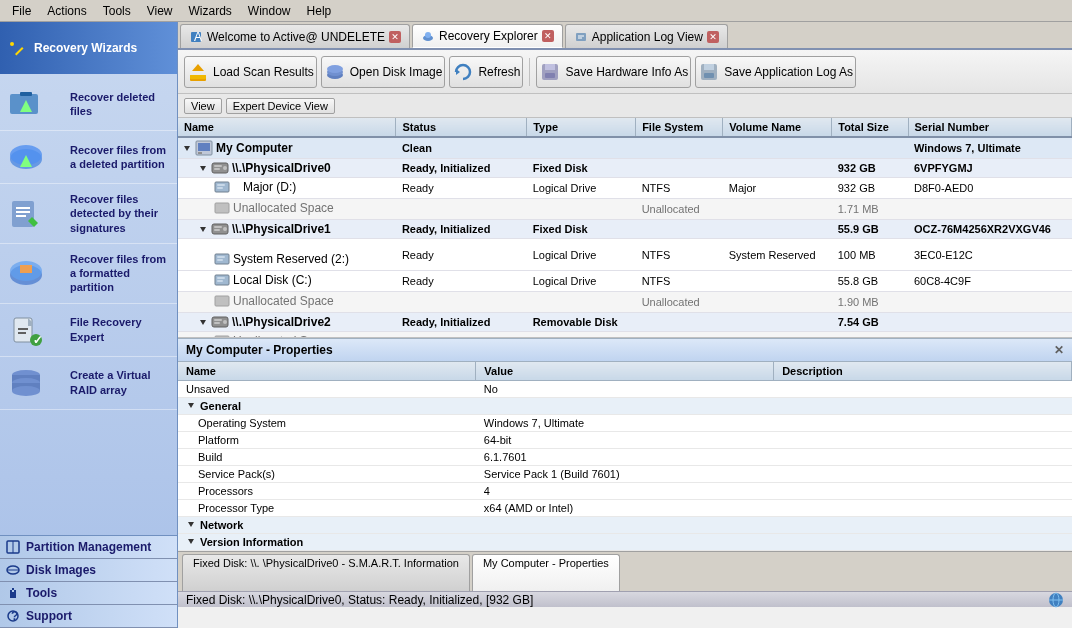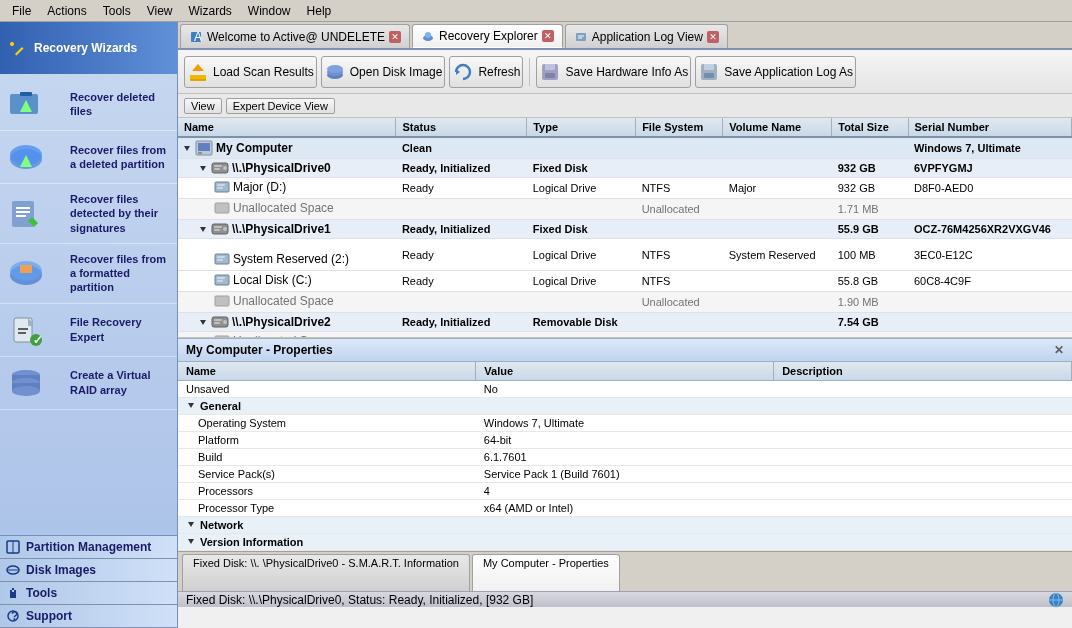--- a/index.html
+++ b/index.html
@@ -318,21 +318,21 @@
                 <span>\\.\PhysicalDrive0</span>
               </span></td>
             <td style="font-weight: bold;">Ready, Initialized</td>
             <td style="font-weight: bold;">Fixed Disk</td>
             <td></td>
             <td></td>
             <td>932 GB</td>
             <td>6VPFYGMJ</td>
           </tr>
           <tr class="row-logical">
-            <td style="padding-left: 36px;"><span style="display:inline-flex;align-items:center;gap:3px;">
+            <td style="padding-left: 36px;"><span style="display:inline-flex;align-items:center;gap:13px;">
                 <svg width="16" height="14" viewBox="0 0 16 14">
                   <rect x="1" y="2" width="14" height="10" rx="1" fill="#a0b8d0" stroke="#708090" stroke-width="1"></rect>
                   <rect x="3" y="4" width="8" height="2" rx="1" fill="#c8d8e8"></rect>
                   <rect x="3" y="7" width="6" height="2" rx="1" fill="#c8d8e8"></rect>
                 </svg>
                 <span>Major (D:)</span>
               </span></td>
             <td>Ready</td>
             <td>Logical Drive</td>
             <td>NTFS</td>

